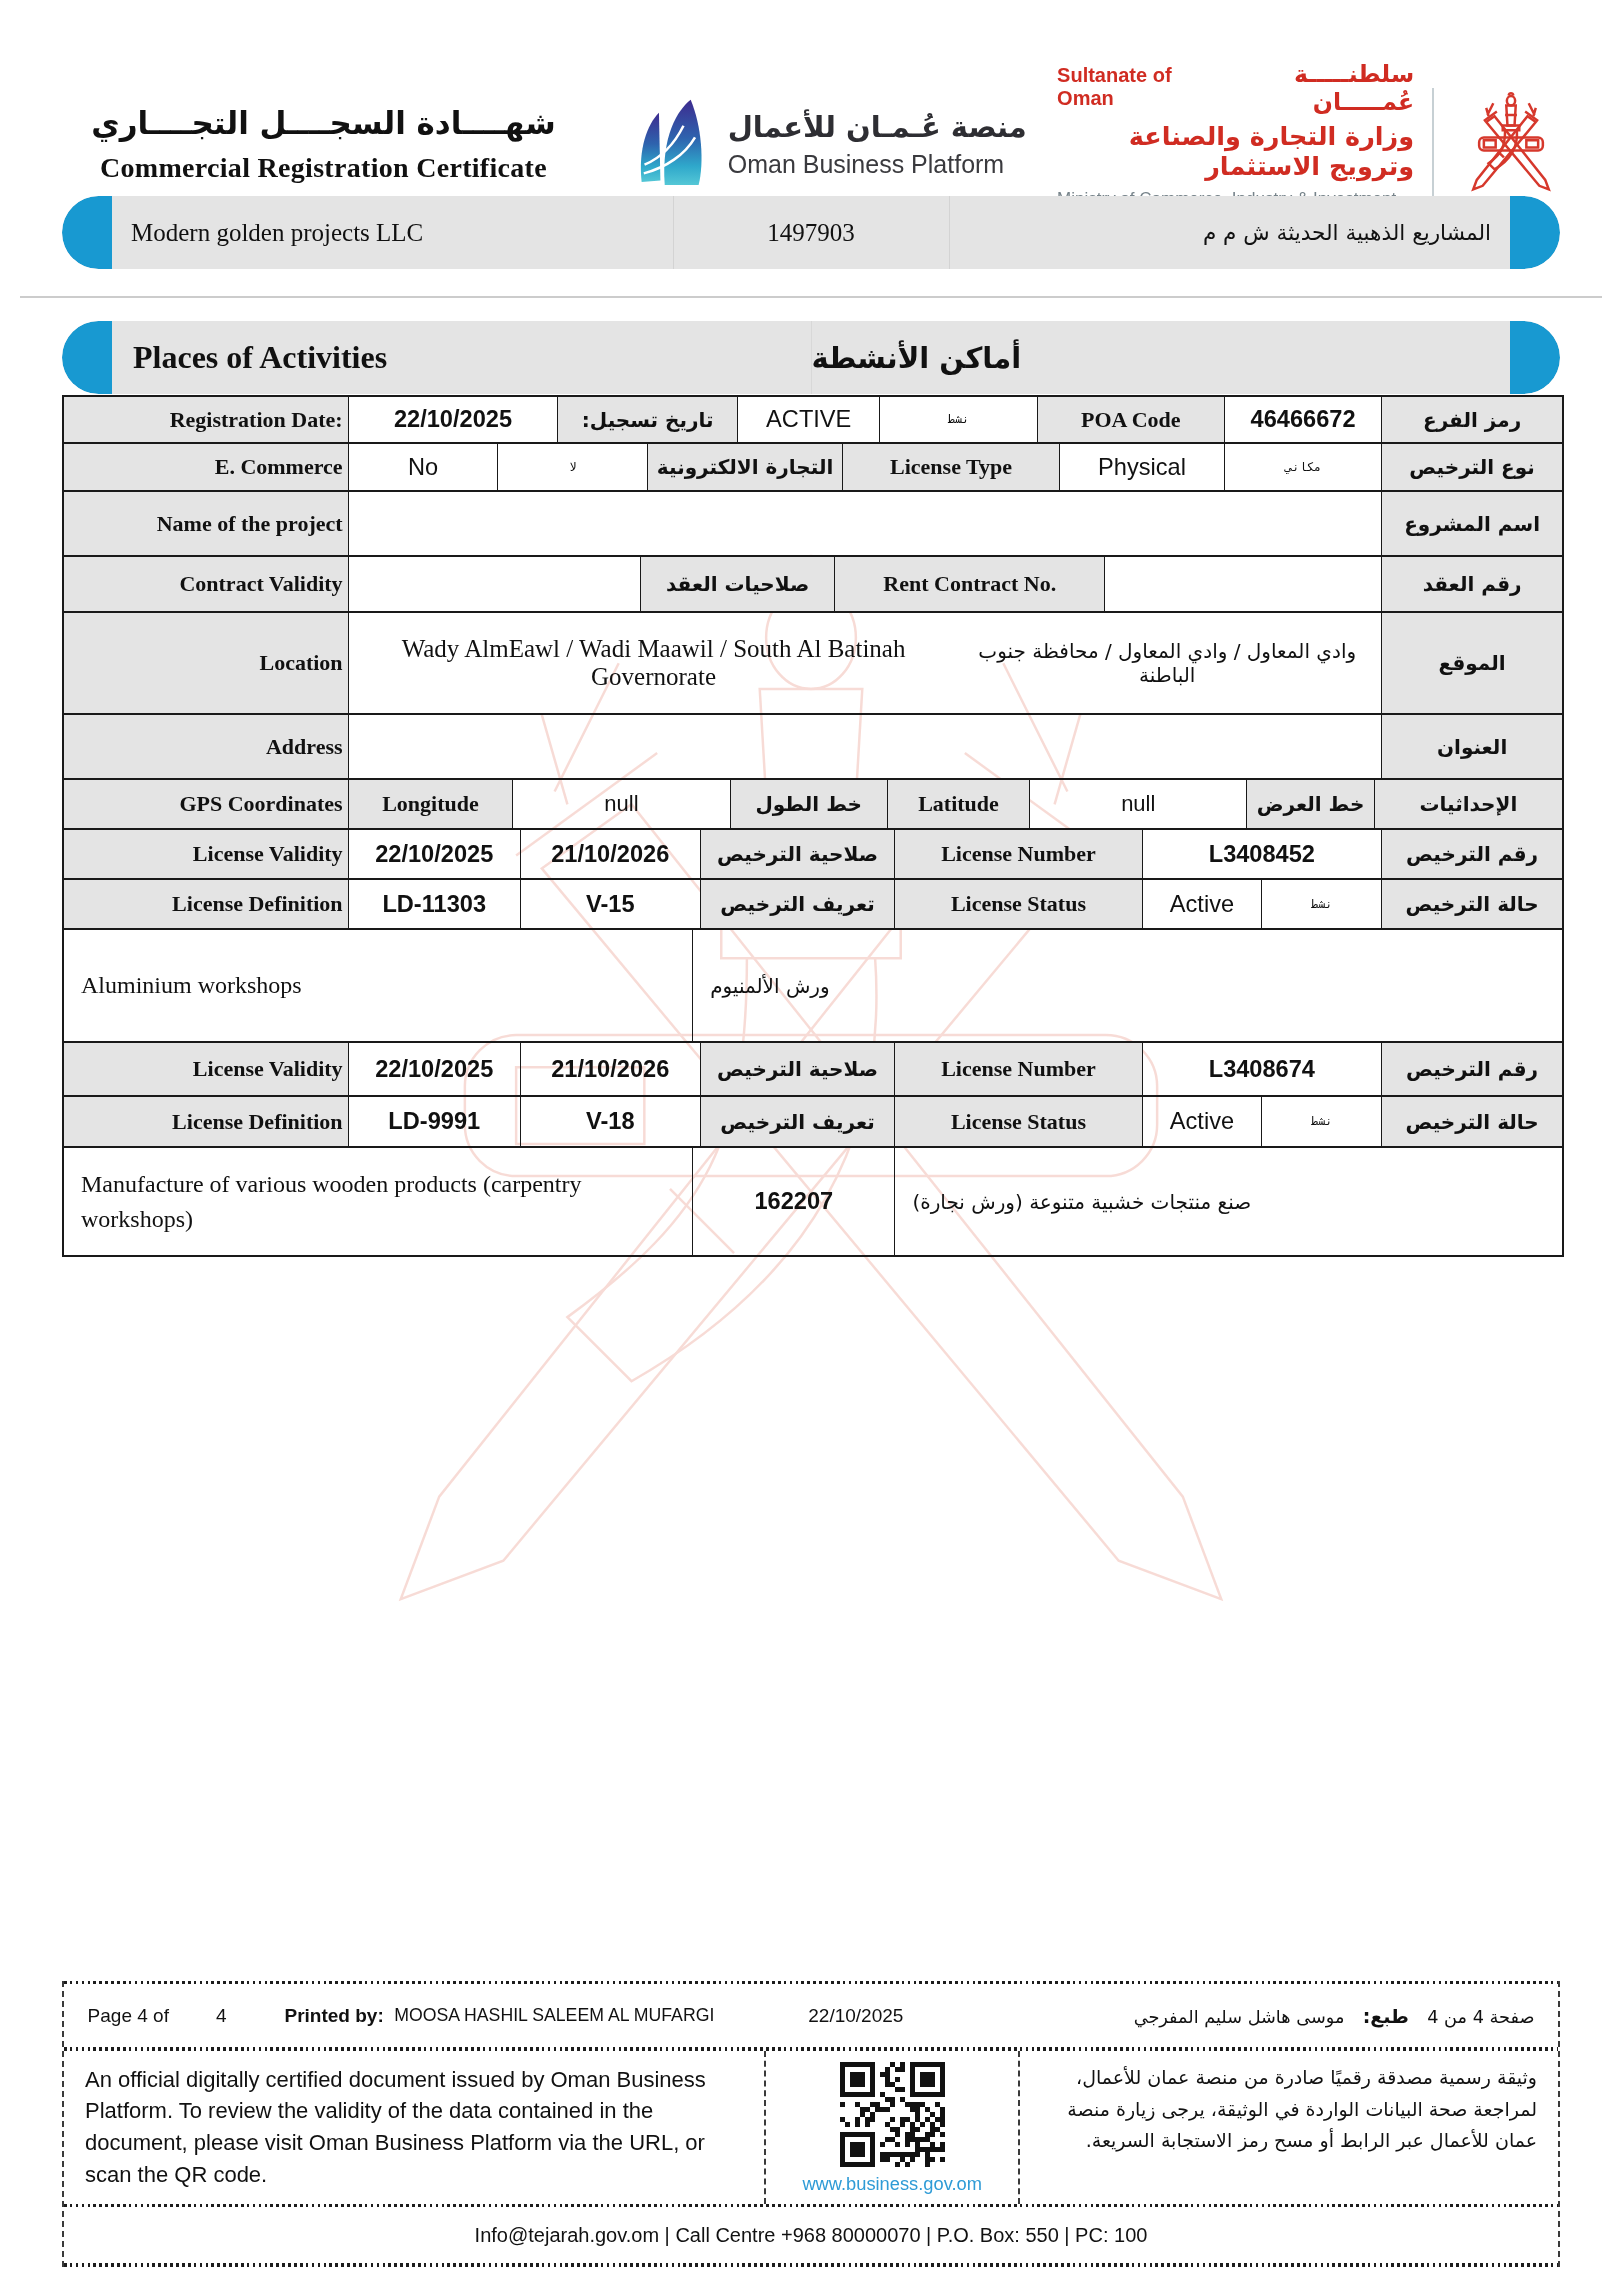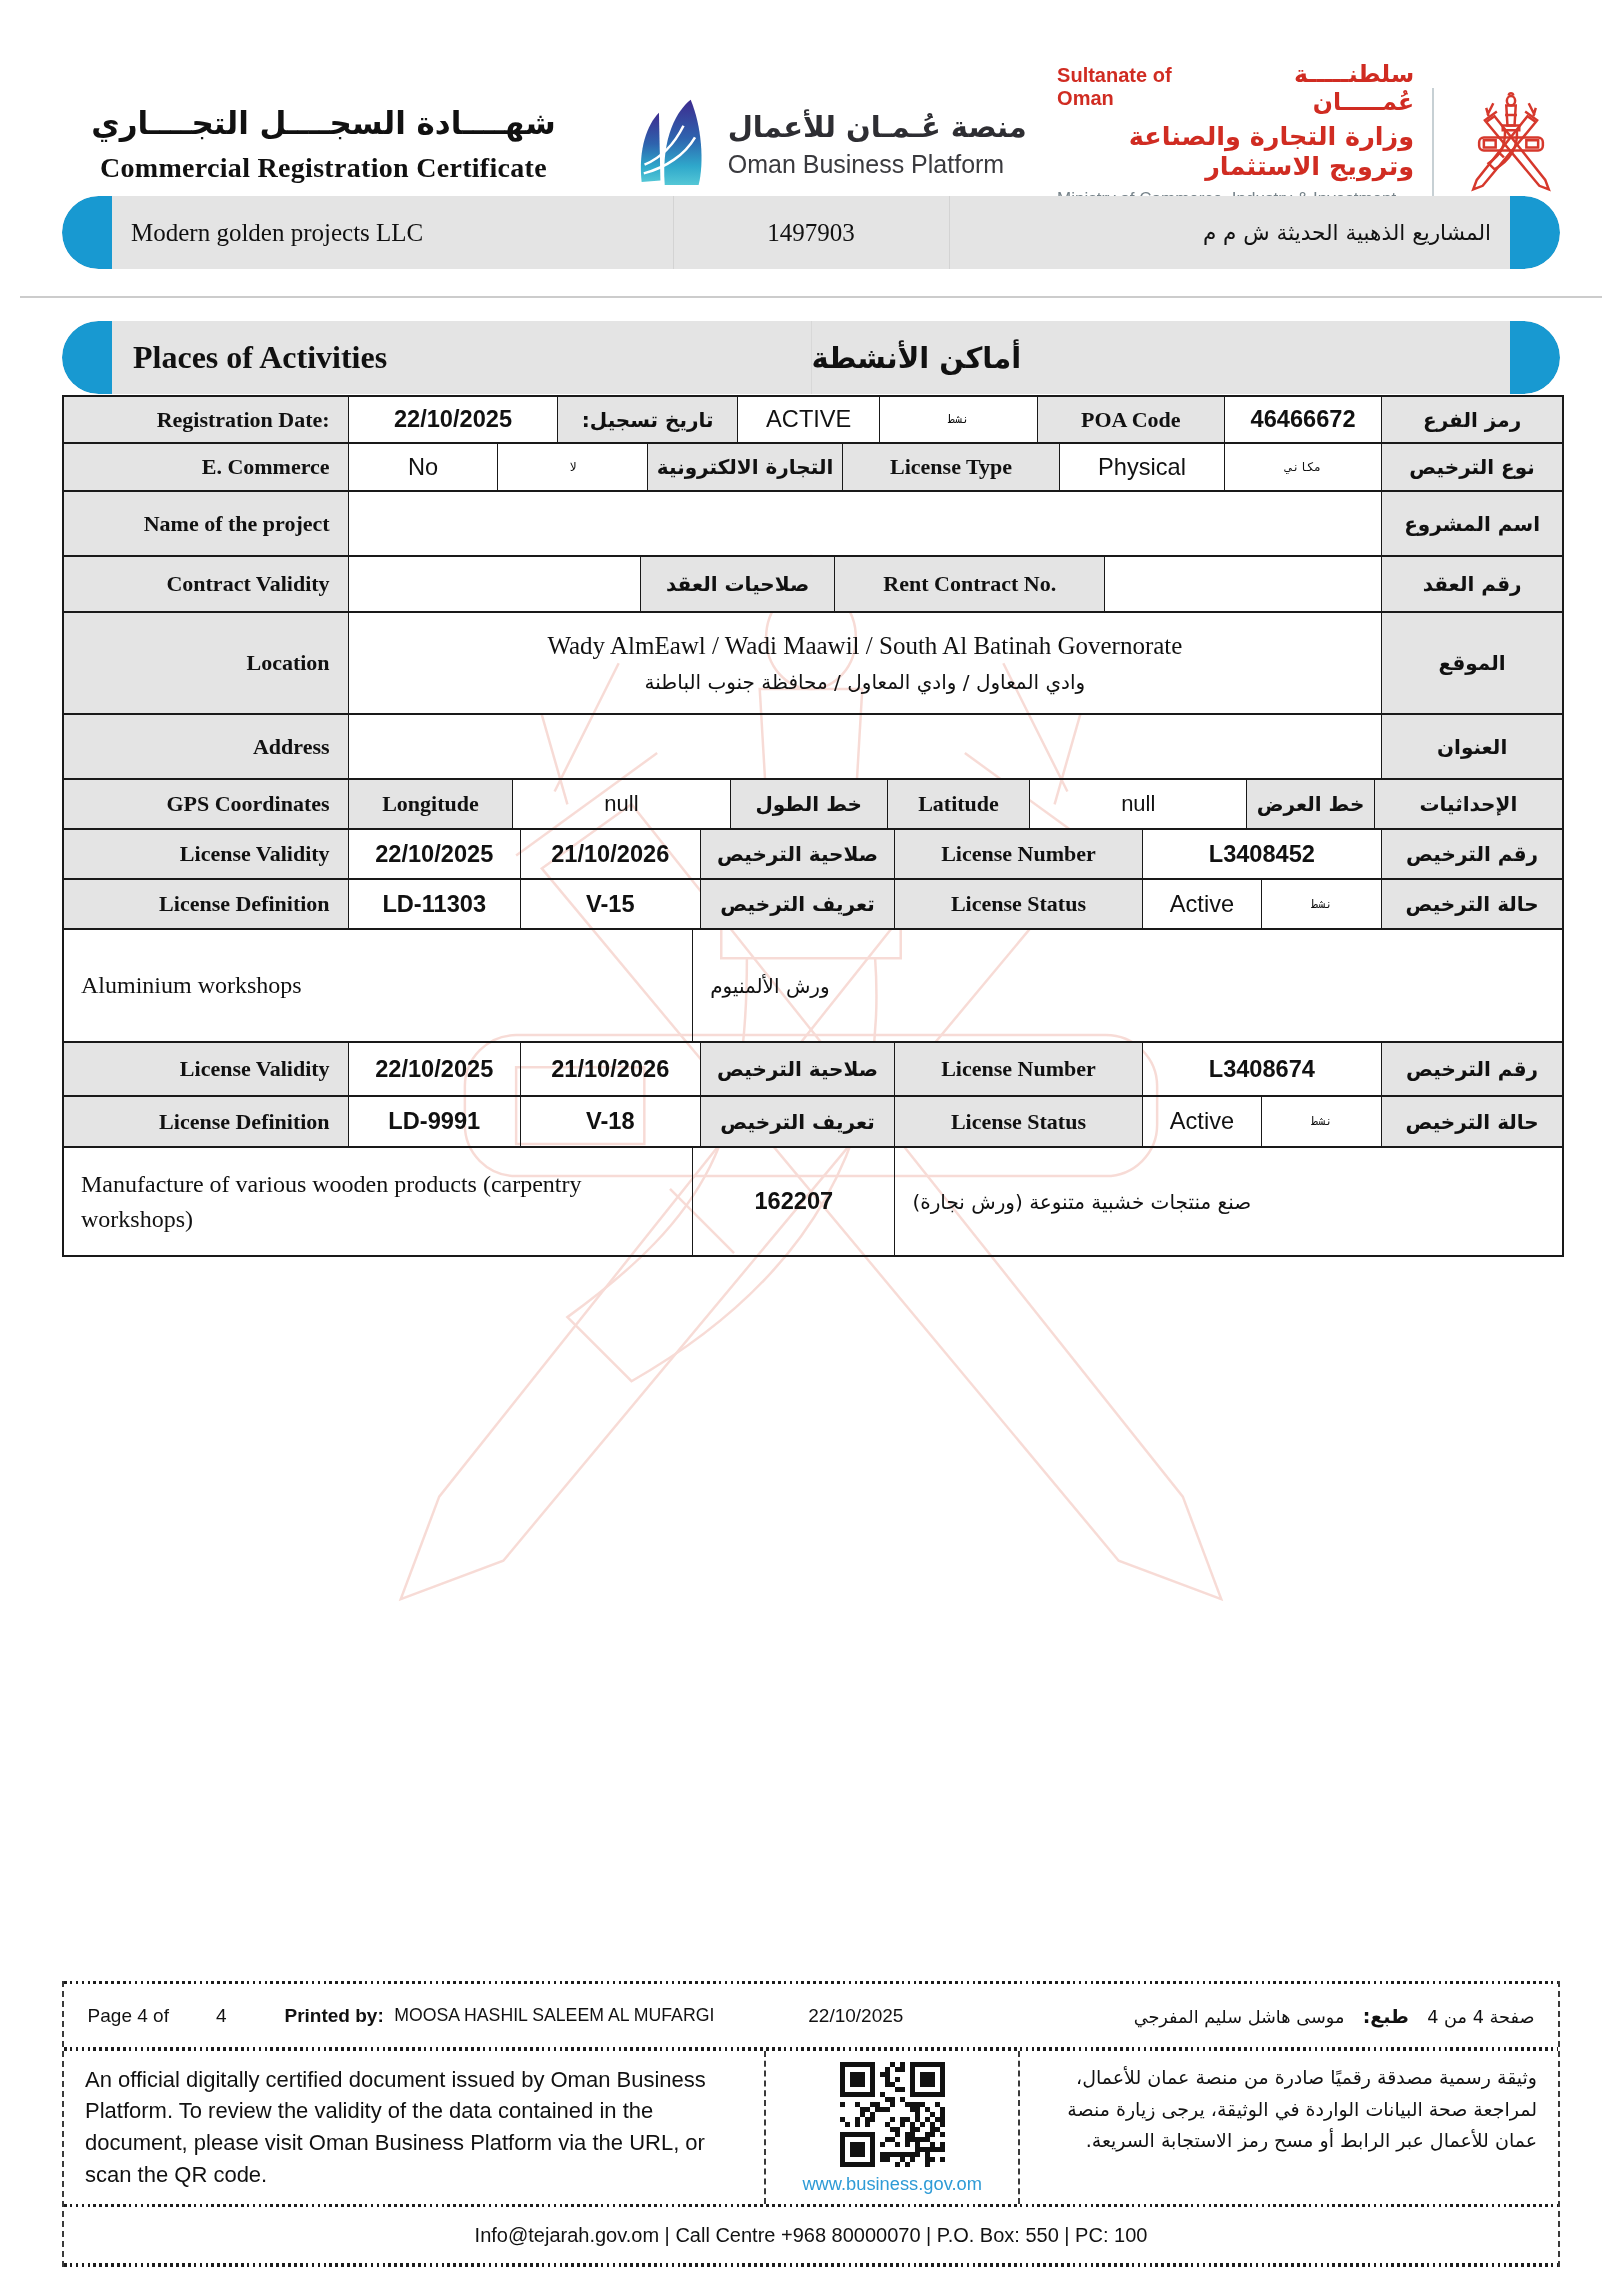--- a/index.html
+++ b/index.html
@@ -45,27 +45,27 @@
   .wm{position:absolute;top:471px;left:50%;transform:translateX(-50%);width:1282px;height:1282px;
       color:#f6d3cc;opacity:.8;pointer-events:none}
 
   
   .tbl{position:absolute;top:395px;left:62px;width:1498px;border:2.6px solid #191919;background:transparent}
   .row{display:flex;border-bottom:2.6px solid #191919;box-sizing:border-box}
   .row:last-child{border-bottom:none}
   .c{display:flex;align-items:center;justify-content:center;border-right:1.3px solid #191919;box-sizing:border-box;text-align:center}
   .c:last-child{border-right:none}
   .g{background:#e4e4e4;font-weight:bold;font-size:22px}
-  .rt{justify-content:flex-end;padding-right:18px;text-align:center}
+  .rt{justify-content:flex-end;padding-right:5px;text-align:center}
   .ga{background:#e4e4e4;font-weight:bold;font-size:20px;font-family:"DejaVu Sans",sans-serif;direction:rtl}
   .v{font-family:"Liberation Sans","DejaVu Sans",sans-serif;font-size:23.6px}
   .vb{font-weight:bold}
   .va{font-family:Liberation Mono, monospace;font-size:12px;direction:rtl}
   .vs{font-family:Liberation Sans, sans-serif;font-size:22px}
-  .loc{flex-direction:column;gap:10.5px;padding:7.9px}
+  .loc{flex-direction:row;gap:10.5px;padding:7.9px}
   .loc .en{font-size:25px}
   .loc .ar{font-family:"DejaVu Sans",sans-serif;font-size:20px;direction:rtl}
   .act-en{justify-content:flex-start;padding:7.9px 17px;font-size:24px;line-height:1.45;text-align:left}
   .act-ar{justify-content:flex-end;padding:7.9px 17px;font-family:"DejaVu Sans",sans-serif;font-size:20px;direction:rtl;text-align:right}
 
   
   .footer{position:absolute;top:1981px;left:62px;width:1498px;box-sizing:border-box;
           border-left:2px dashed #3a3a3a;border-right:2px dashed #3a3a3a;background:#fff}
   .fh{height:3.3px;background-image:repeating-linear-gradient(90deg,#1c1c1c 0 2.6px,transparent 2.6px 5.9px)}
   .fr1{height:63px;display:flex;align-items:center;padding:0 23.6px;position:relative;

